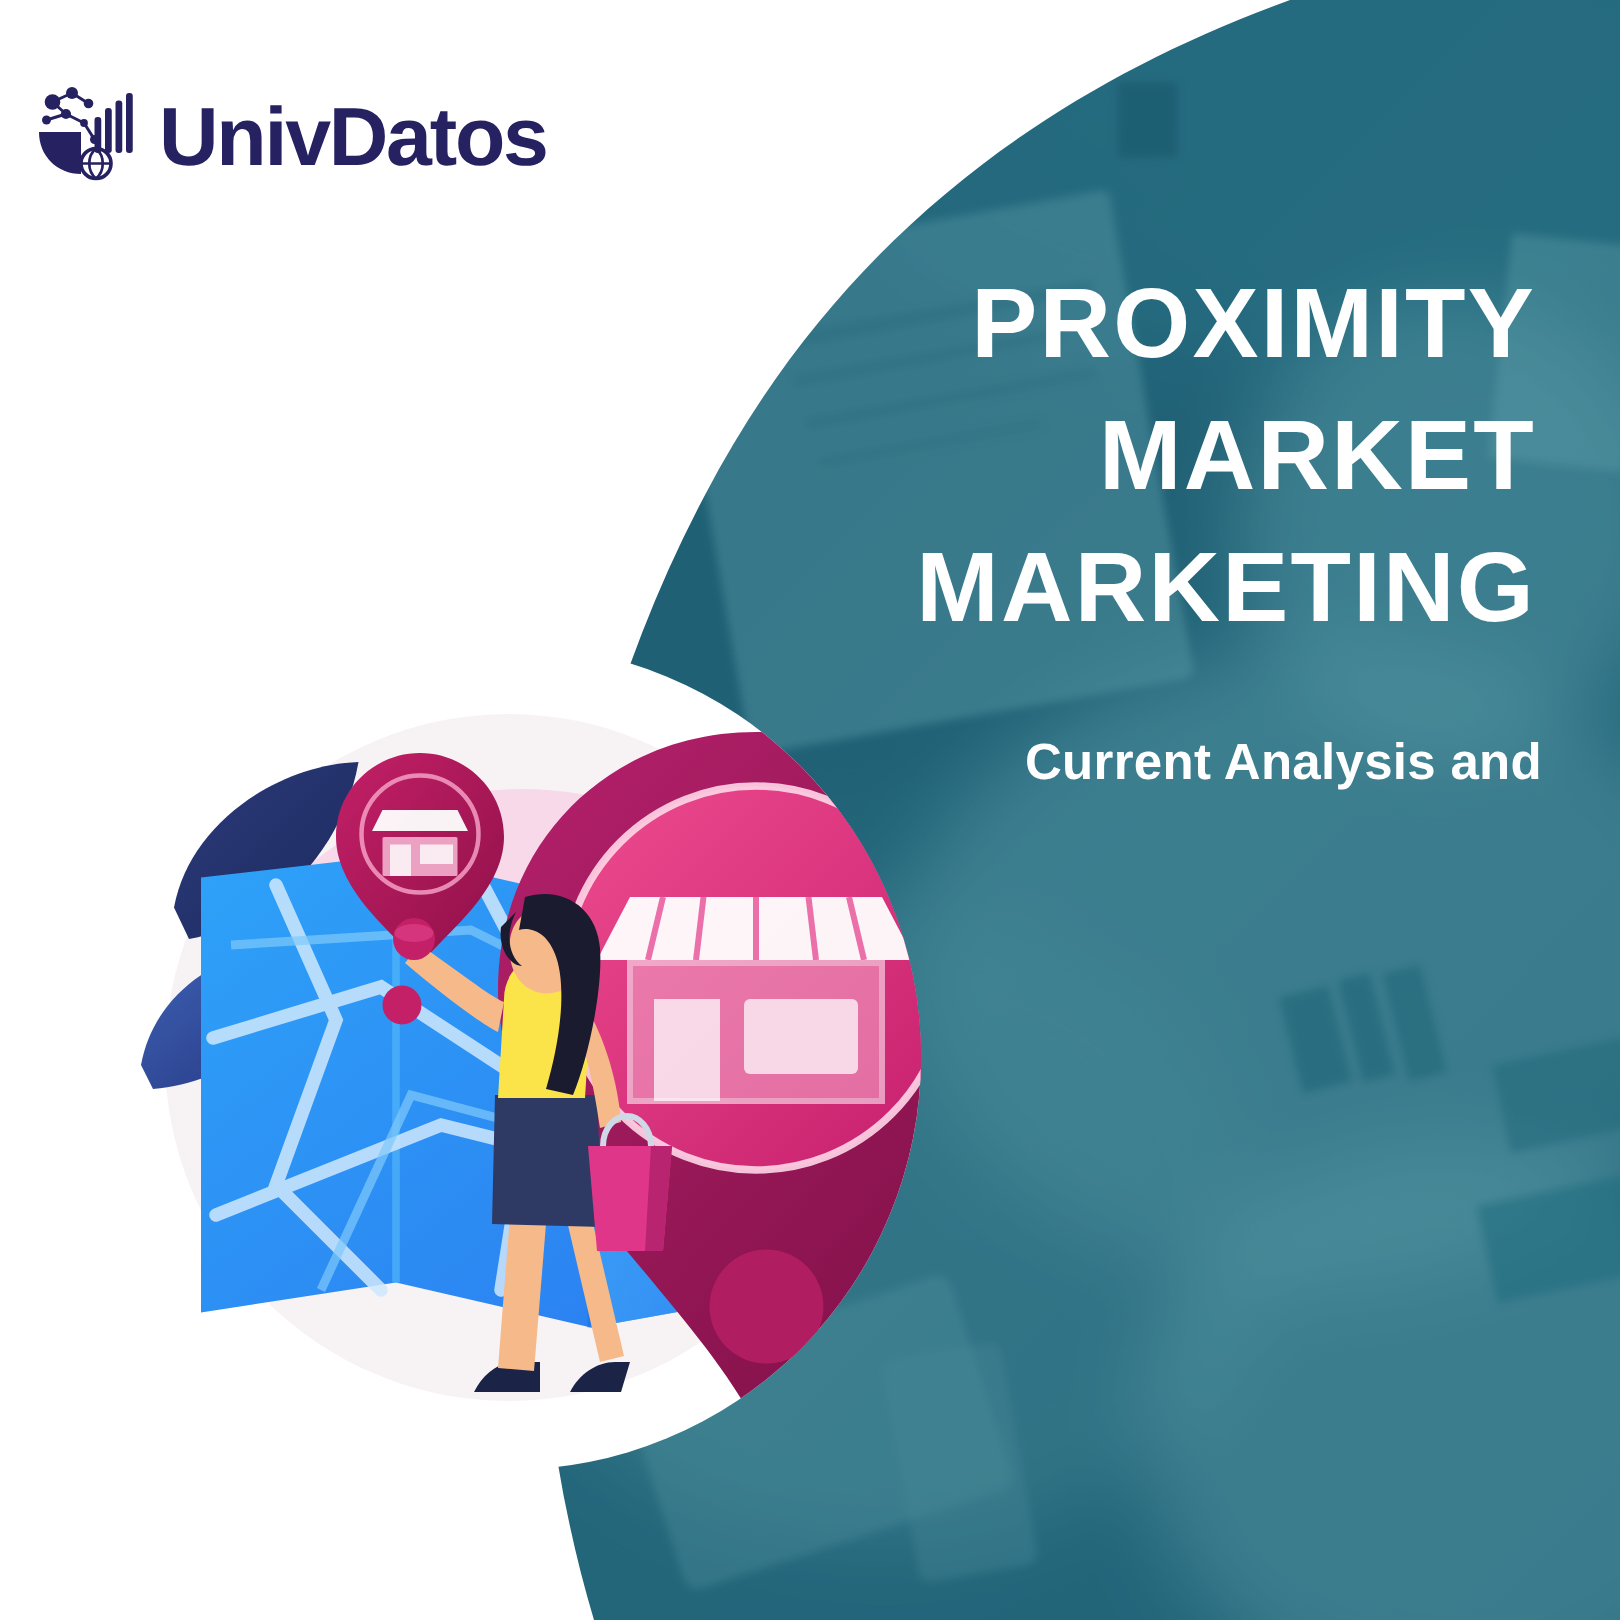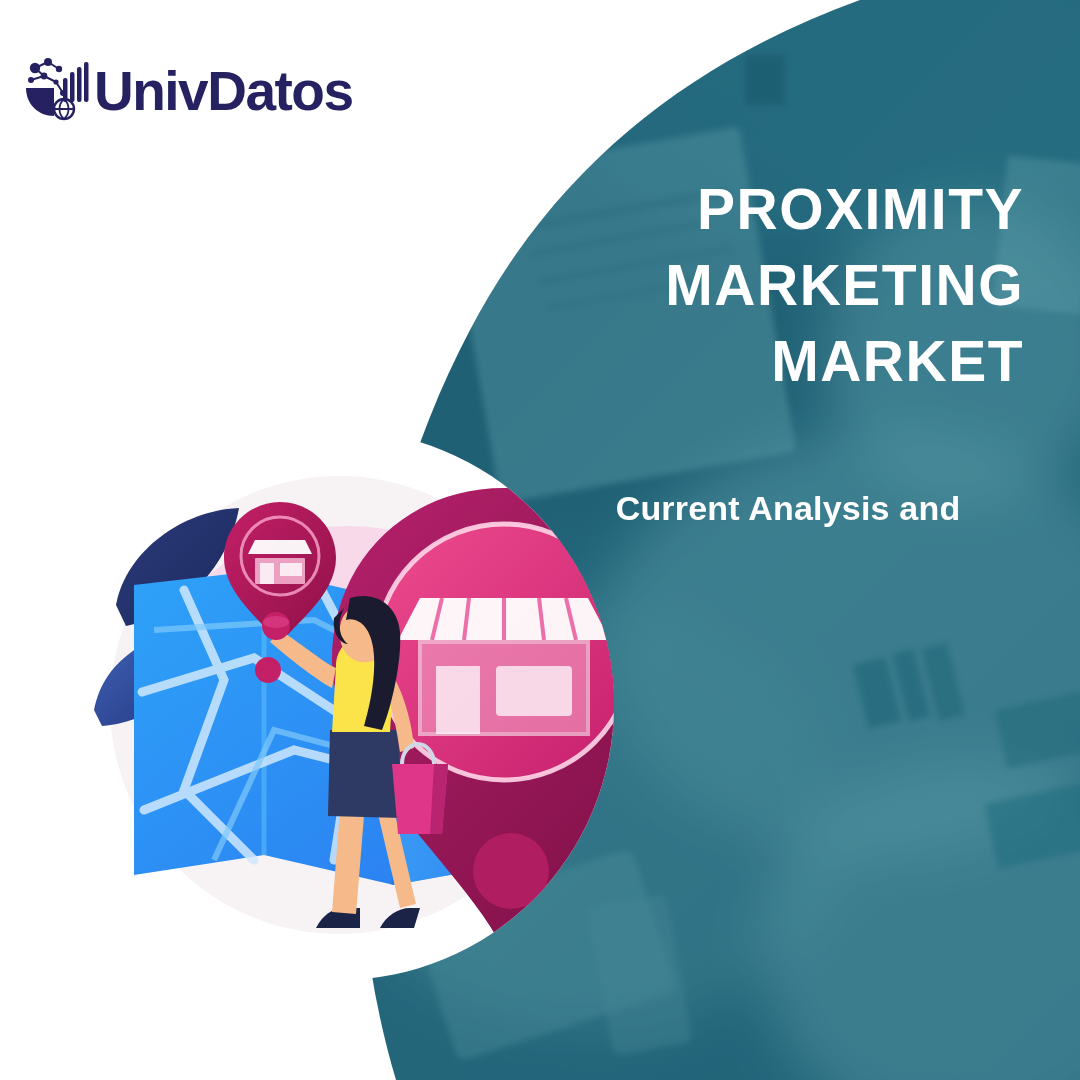--- a/index.html
+++ b/index.html
@@ -60,31 +60,31 @@
     position:absolute; left:46px; top:46px; width:458px; height:458px;
     border-radius:50%; background:#f7f3f5;
   }
   .pink-blob{
     position:absolute; left:88px; top:96px; width:392px; height:330px;
     border-radius:50%; background:#f7d9ea;
   }
   .ill{ position:absolute; inset:0; }
 
   
-  .logo{ position:absolute; left:18px; top:52px; display:flex; align-items:center; gap:2px;justify-content:flex-end; }
+  .logo{ position:absolute; left:18px; top:52px; display:flex; align-items:center; gap:14px;justify-content:flex-end; }
   .logo-text{ font-size:55px; font-weight:700; color:#262262; letter-spacing:-1.5px; line-height:1; }
 
   
   .head{ position:absolute; right:56px; top:172px; width:470px; text-align:right; }
   .t-line{
-    color:#ffffff; font-size:57px; font-weight:700; letter-spacing:1.5px;
+    color:#ffffff; font-size:66px; font-weight:700; letter-spacing:1.5px;
     line-height:1.33; text-transform:uppercase;
   }
   .sub{ position:absolute; right:52px; top:484px; width:480px; text-align:right; }
-  .s-line{ color:#ffffff; font-size:34px; font-weight:700; line-height:1.44; letter-spacing:.2px;text-align:center; }
+  .s-line{ color:#ffffff; font-size:34px; font-weight:700; line-height:1.44; letter-spacing:.2px; }
 </style>
 </head>
 <body>
 
 <div id="stage">
 
   <div class="bg-wrap">
     <div class="bg-photo">
       <i class="b1"></i>
         <i class="b2"></i>
@@ -133,22 +133,22 @@
           <circle cx="46" cy="57" r="10" fill="none" stroke="#262262" stroke-width="2.4"></circle>
           <path d="M36 57 H56 M46 47 C40 52 40 62 46 67 M46 47 C52 52 52 62 46 67" fill="none" stroke="#262262" stroke-width="1.8"></path>
         </g>
       </svg>
     </span>
     <span class="logo-text">UnivDatos</span>
   </div>
 
   <div class="head">
     <div class="t-line">PROXIMITY</div>
+    <div class="t-line">MARKET</div>
     <div class="t-line">MARKETING</div>
-    <div class="t-line">MARKET</div>
   </div>
 
   <div class="sub">
     <div class="s-line">Current Analysis and</div>
   </div>
 
   <div class="circle">
     <div class="circle-inner"></div>
     <div class="pink-blob"></div>
 

